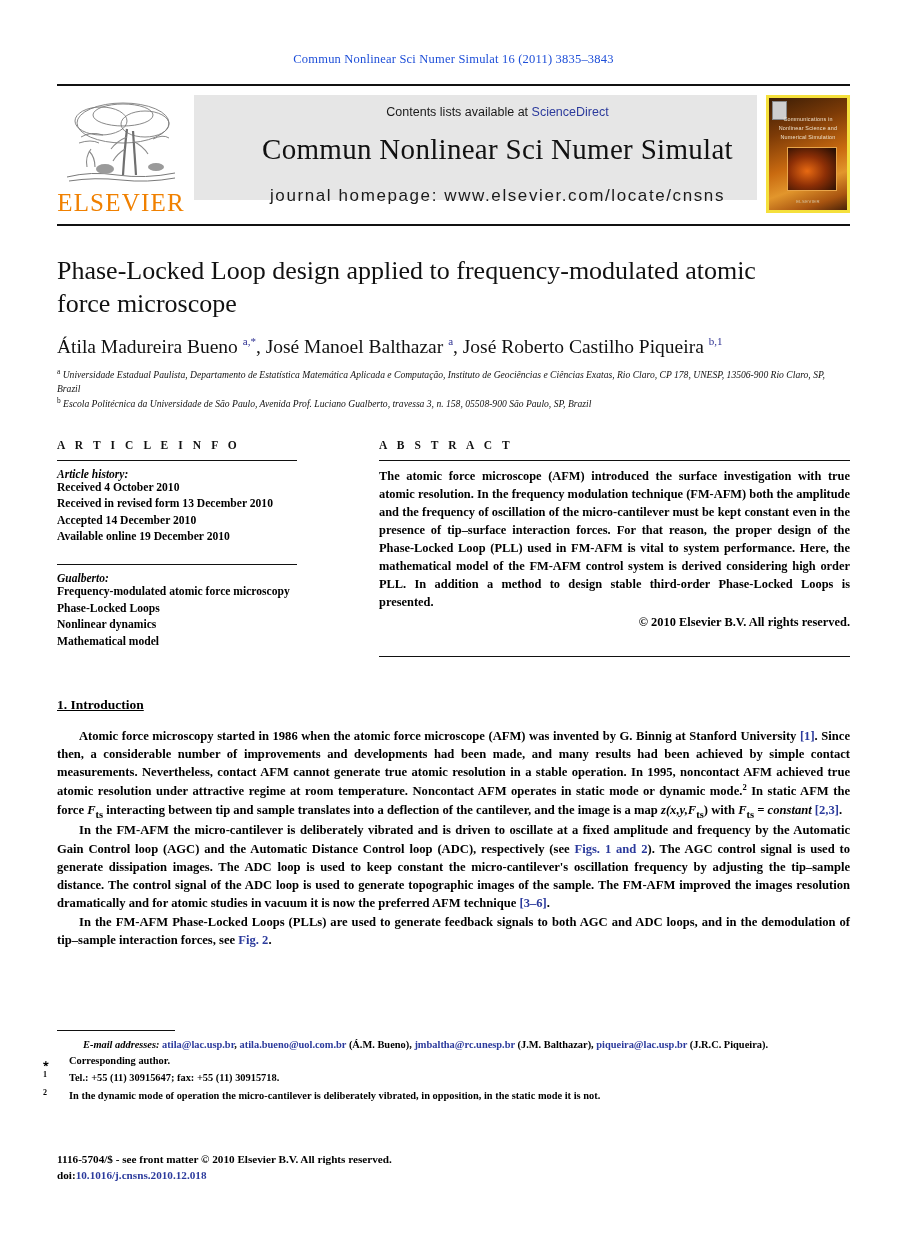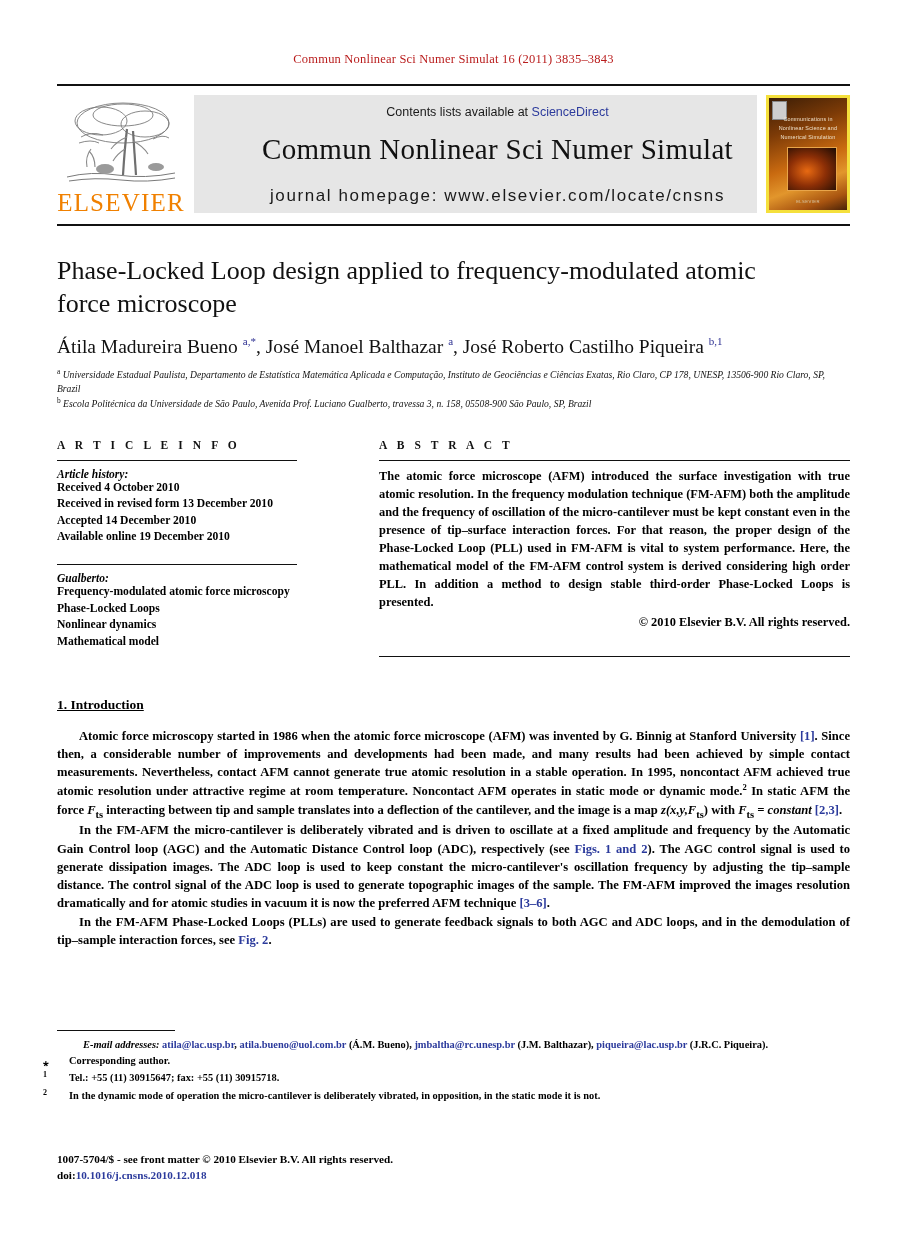--- a/index.html
+++ b/index.html
@@ -20,21 +20,21 @@
     height: 1238px;
     position: relative;
     box-sizing: border-box;
     padding: 0 57px;
   }
 
   
   .running-head {
     text-align: center;
     font-size: 12.5px;
-    color: #b91c1c;
+    color: #1d4ed8;
     letter-spacing: .2px;
     padding-top: 52px;
     font-family: "Liberation Serif", serif;
   }
 
   
   .masthead {
     margin-top: 17px;
     border-top: 2px solid #111;
     padding-top: 9px;
@@ -54,21 +54,21 @@
     font-size: 25px;
     color: #f08000;
     letter-spacing: 1.2px;
     line-height: 1;
     margin-top: 1px;
   }
   .journal-band {
     flex: 1 1 auto;
     background: #e6e6e6;
     margin: 0 9px 0 9px;
-    height: 118px;
+    height: 105px;
     display: flex;
     flex-direction: column;
     align-items: center;
     justify-content: flex-start;
     padding-top: 10px;
     box-sizing: border-box;
     padding-left: 44px;
   }
   .contents-line {
     font-family: "Liberation Sans", sans-serif;
@@ -416,17 +416,17 @@
     <div class="fn-line">
       <span class="mark"><sup>1</sup></span><span>Tel.: +55 (11) 30915647; fax: +55 (11) 30915718.</span>
     </div>
 
     <div class="fn-line">
       <span class="mark"><sup>2</sup></span><span>In the dynamic mode of operation the micro-cantilever is deliberately vibrated, in opposition, in the static mode it is not.</span>
     </div>
   </div>
 
   <div class="imprint">
-    <div>1007-5704/$ - see front matter © 2010 Elsevier B.V. All rights reserved.</div>
+    <div>1116-5704/$ - see front matter © 2010 Elsevier B.V. All rights reserved.</div>
     <div><span>doi:</span><span class="doi-link">10.1016/j.cnsns.2010.12.018</span></div>
   </div>
 
 </div>
 
 </body></html>

